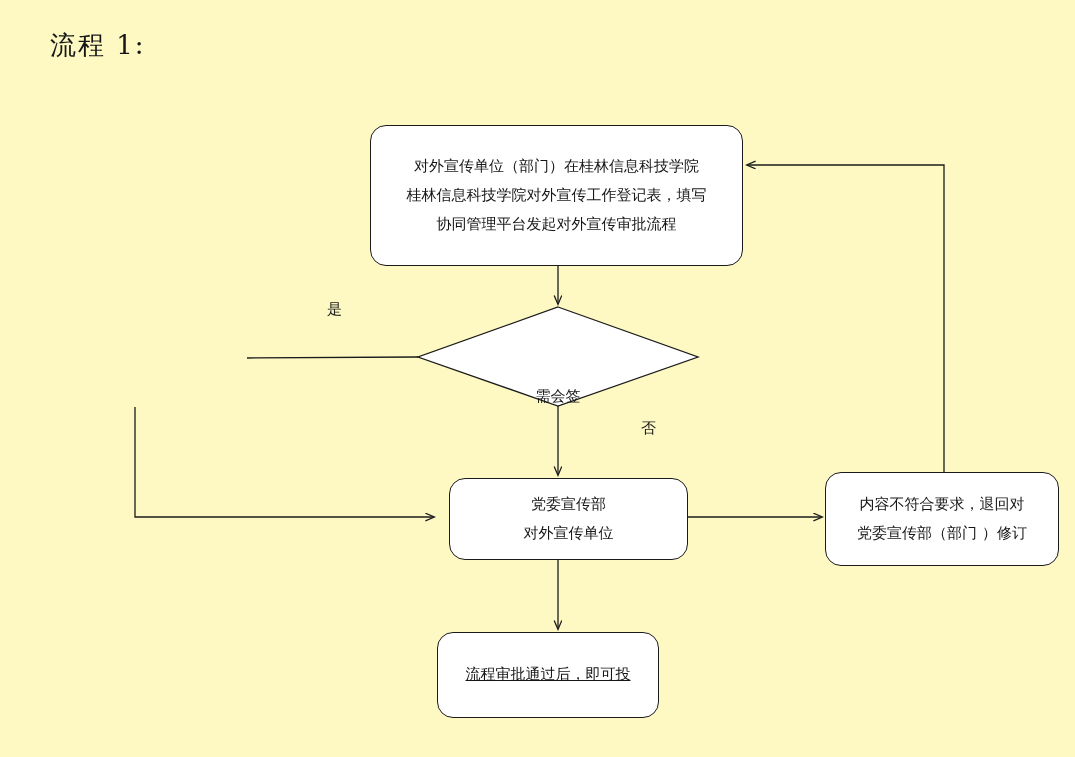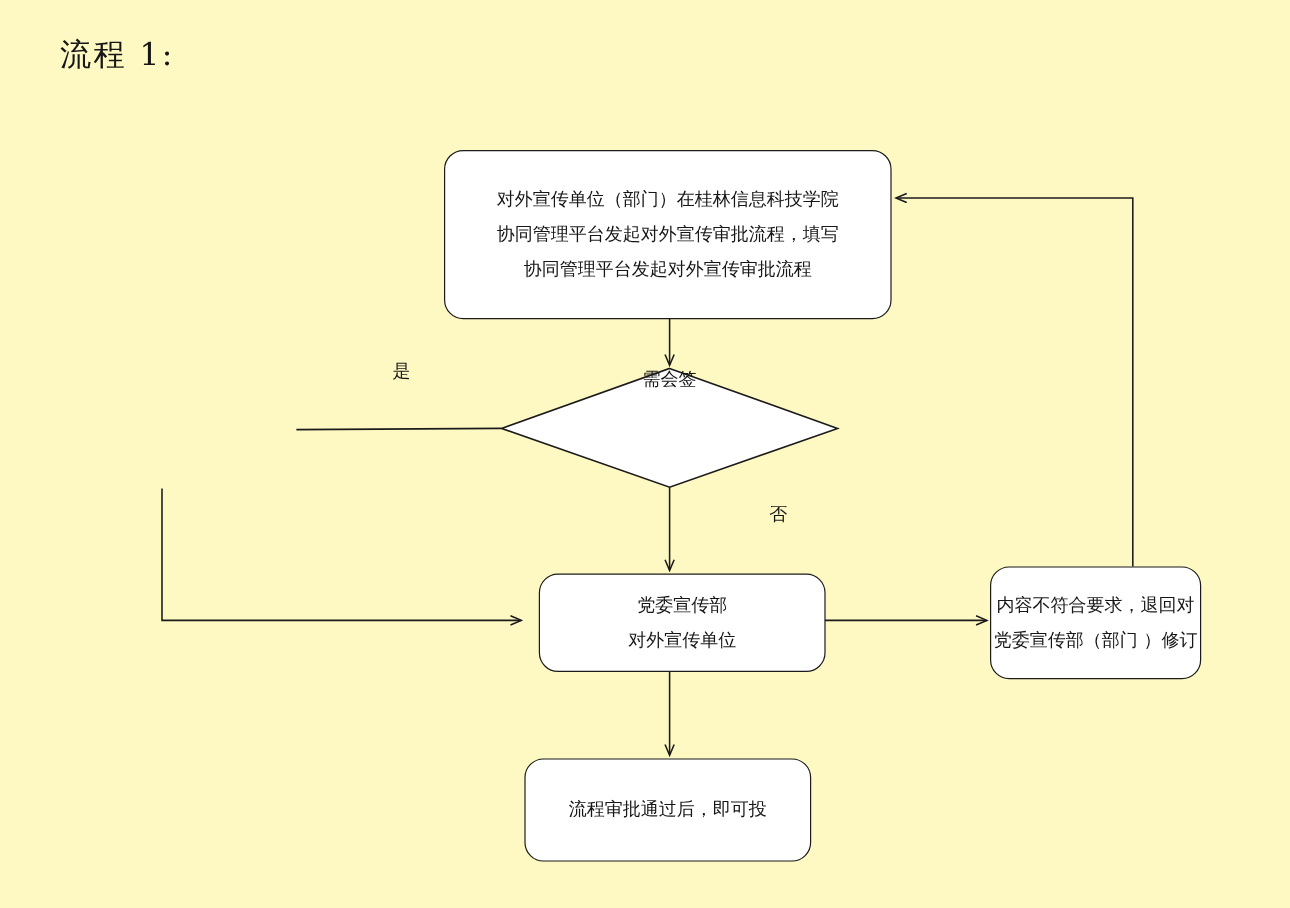--- a/index.html
+++ b/index.html
@@ -51,21 +51,21 @@
     color: #161616;
     text-align: center;
     white-space: nowrap;
   }
   .node .line {
     display: block;
   }
   .diamond-label {
     position: absolute;
     display: flex;
-    align-items: flex-start;
+    align-items: flex-end;
     justify-content: center;
     font-size: 15px;
     color: #161616;
     white-space: nowrap;
   }
   .edge-label {
     position: absolute;
     font-size: 15px;
     color: #161616;
     white-space: nowrap;
@@ -97,40 +97,40 @@
 
     <path d="M676,517 L822,517" fill="none" stroke="#1b1b1b" stroke-width="1.3" marker-end="url(#arrowhead)"></path>
 
     <path d="M558,560 L558,629" fill="none" stroke="#1b1b1b" stroke-width="1.3" marker-end="url(#arrowhead)"></path>
 
     <path d="M944,472 L944,165 L747,165" fill="none" stroke="#1b1b1b" stroke-width="1.3" stroke-linejoin="miter" marker-end="url(#arrowhead)"></path>
   </svg>
 
   <div class="node" style="left:370px; top:97px; width:373px; height:141px;margin-top:28px;">
     <span class="line">对外宣传单位（部门）在桂林信息科技学院</span>
-    <span class="line">协同管理平台发起对外宣传审批流程，填写</span>
+    <span class="line">桂林信息科技学院对外宣传工作登记表，填写</span>
     <span class="line">协同管理平台发起对外宣传审批流程</span>
   </div>
 
 
   <div class="diamond-label" style="left:418px; top:307px; width:280px; height:99px;">
     <span class="line">需会签</span>
   </div>
 
   <div class="node" style="left:449px; top:478px; width:239px; height:82px;">
     <span class="line">党委宣传部</span>
     <span class="line">对外宣传单位</span>
   </div>
 
-  <div class="node" style="left:825px; top:472px; width:176px; height:94px;">
+  <div class="node" style="left:825px; top:472px; width:234px; height:94px;">
     <span class="line">内容不符合要求，退回对</span>
     <span class="line">党委宣传部（部门 ）修订</span>
   </div>
 
-  <div class="node" style="left:437px; top:632px; width:239px; height:86px;">
+  <div class="node" style="left:437px; top:632px; width:222px; height:86px;text-decoration:underline;">
     <span class="line">流程审批通过后，即可投</span>
   </div>
 
   <div class="edge-label" style="left:327px; top:300px;">是</div>
 
   <div class="edge-label" style="left:641px; top:419px;">否</div>
 
 </div>
 
 </body></html>

